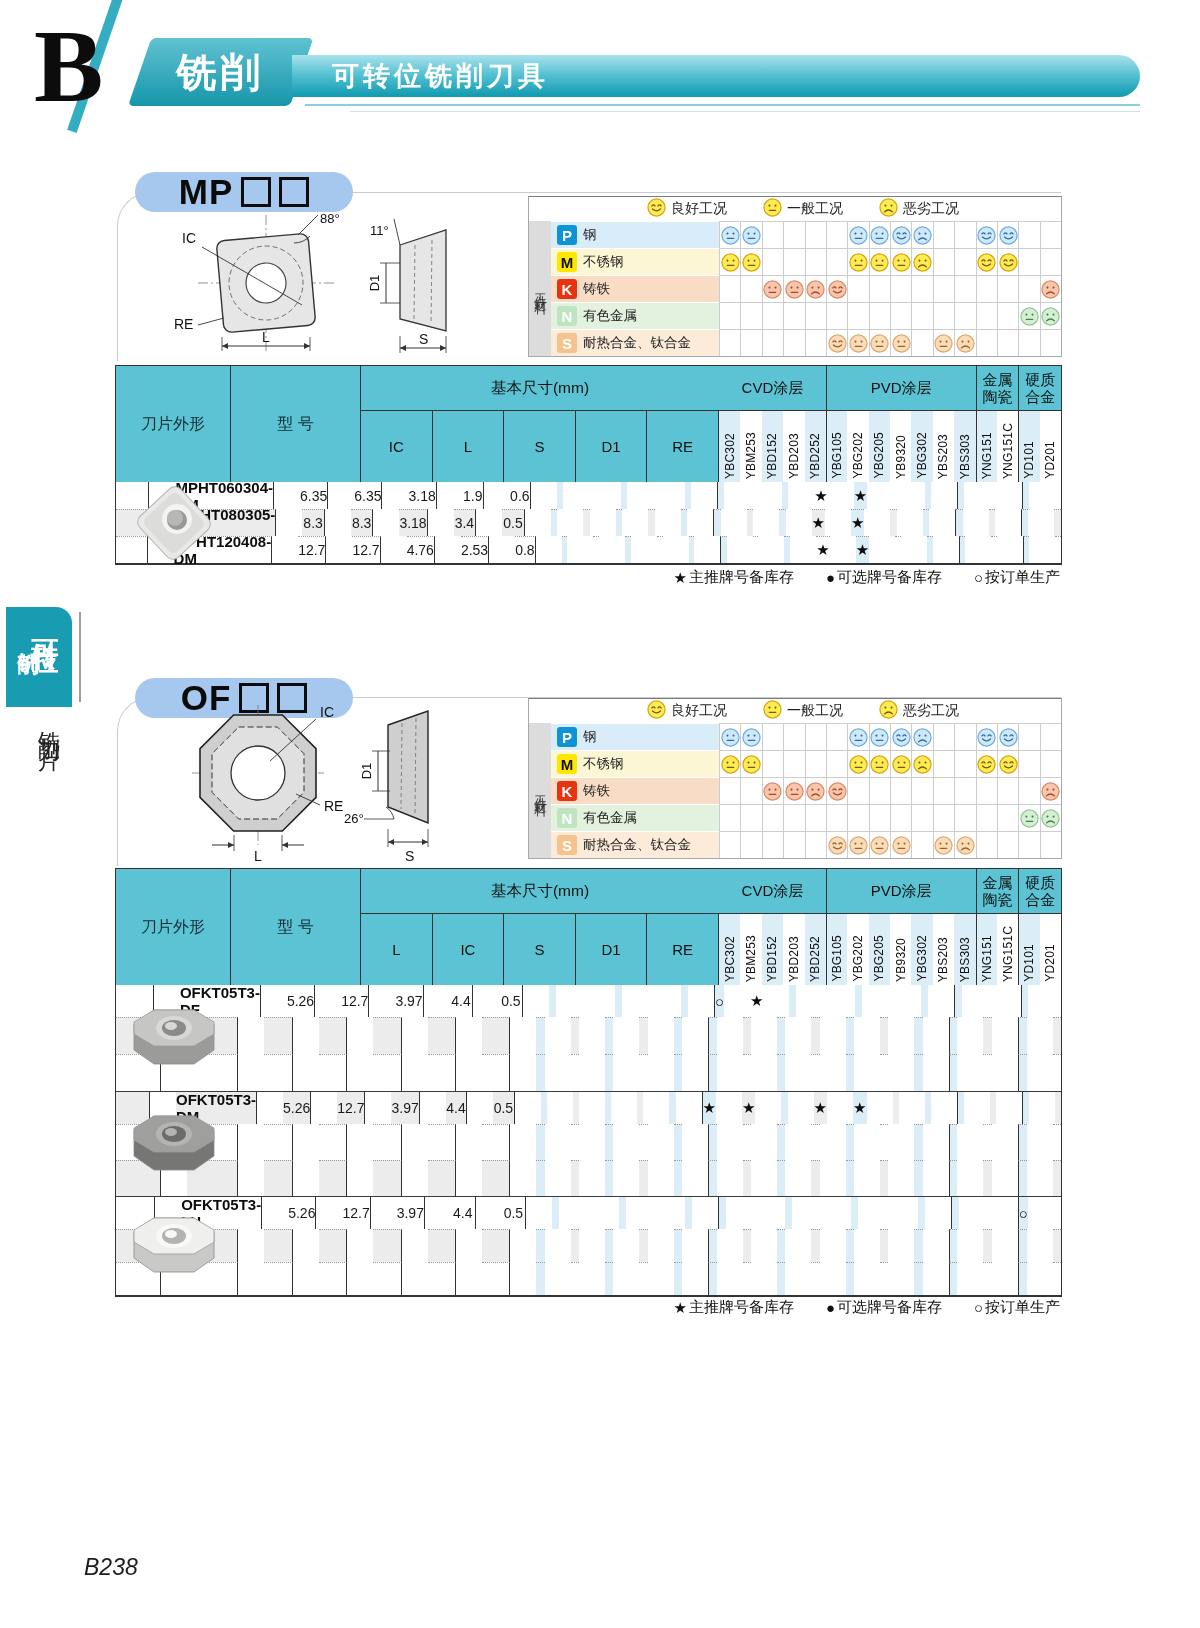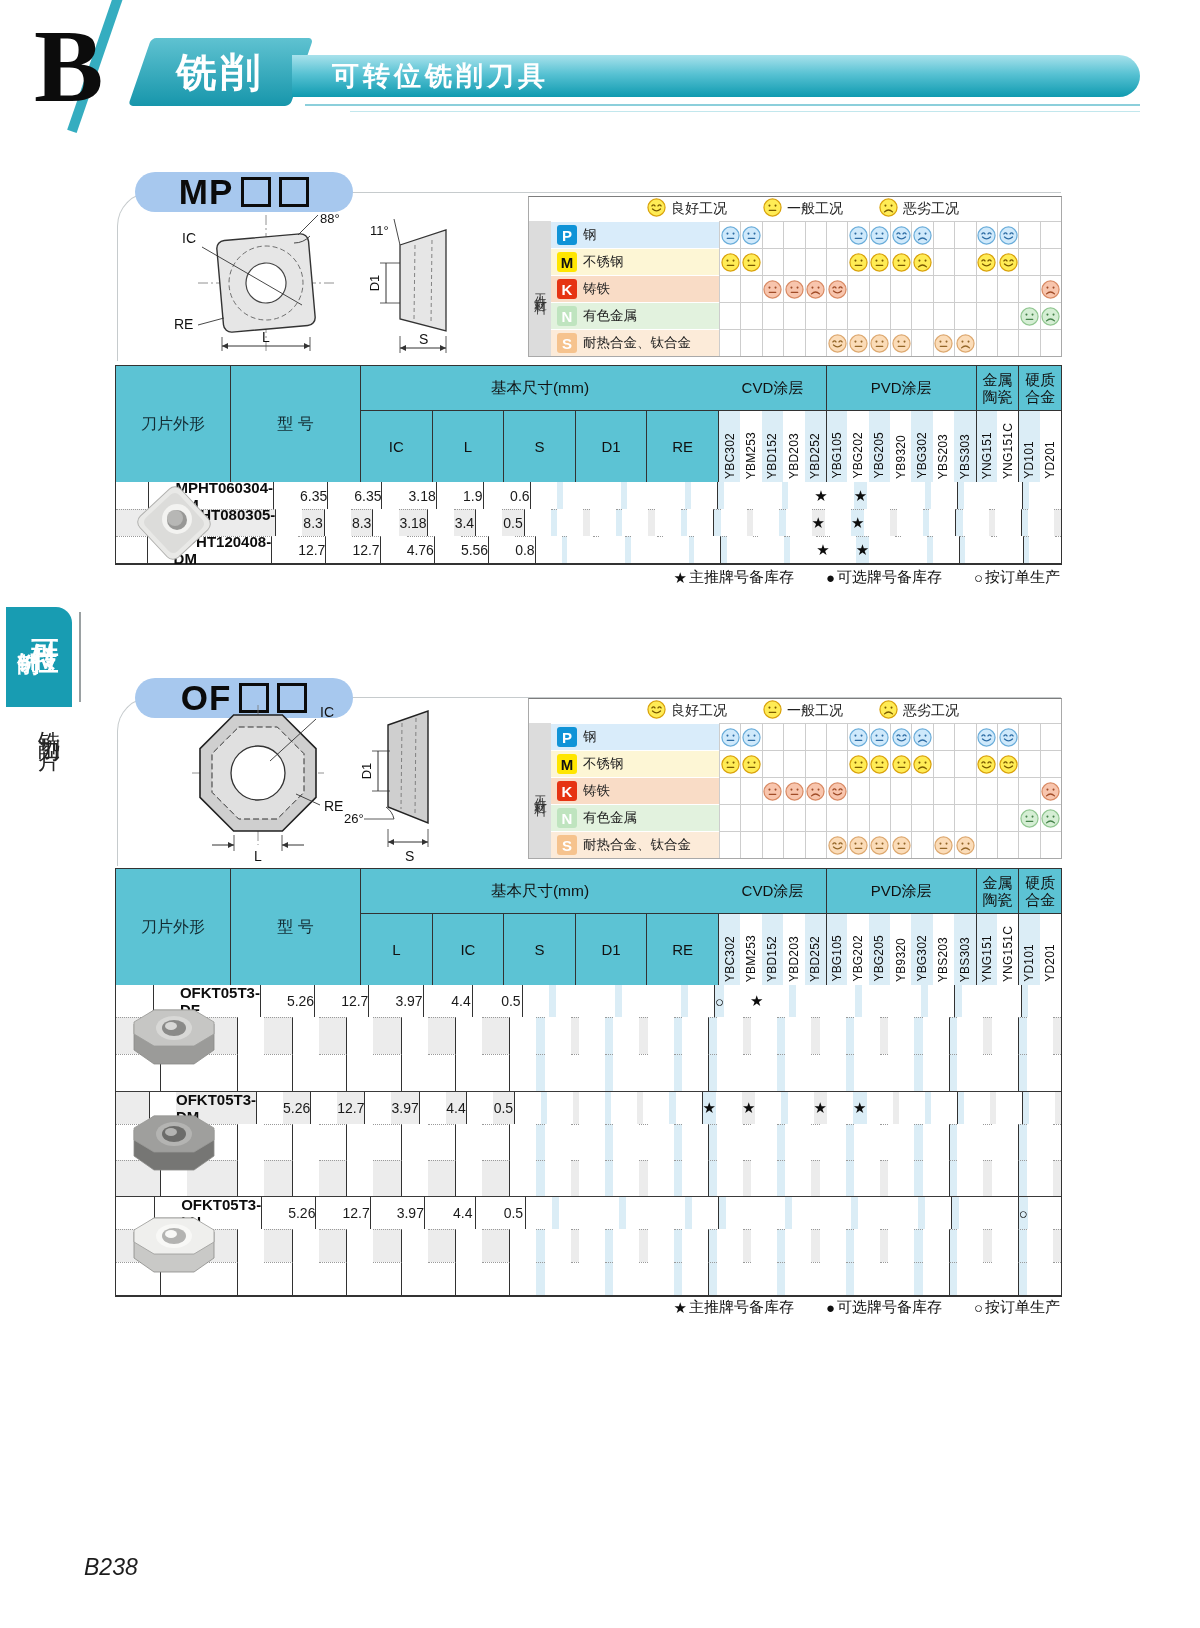--- a/index.html
+++ b/index.html
@@ -701,21 +701,21 @@
             <div class="dcell" style="width: 21.375px; background: rgb(236, 236, 236);"></div>
             <div class="dcell gb-left" style="width: 21.375px; background: rgb(219, 237, 246);"></div>
             <div class="dcell" style="width: 21.375px; background: rgb(236, 236, 236);"></div>
           </div>
           <div class="drow dotted-top" style="height: 27px;">
             <div class="dcell bord-r" style="width: 115px; background: rgb(255, 255, 255);"></div>
             <div class="dcell model bord-r" style="width: 130px; background: rgb(255, 255, 255);">MPHT120408-DM</div>
             <div class="dcell bord-r" style="width: 71.6px; background: rgb(255, 255, 255);">12.7</div>
             <div class="dcell bord-r" style="width: 71.6px; background: rgb(255, 255, 255);">12.7</div>
             <div class="dcell bord-r" style="width: 71.6px; background: rgb(255, 255, 255);">4.76</div>
-            <div class="dcell bord-r" style="width: 71.6px; background: rgb(255, 255, 255);">5.56</div>
+            <div class="dcell bord-r" style="width: 71.6px; background: rgb(255, 255, 255);">2.53</div>
             <div class="dcell bord-r" style="width: 71.6px; background: rgb(255, 255, 255);">0.8</div>
             <div class="dcell" style="width: 21.375px; background: rgb(219, 237, 246);"></div>
             <div class="dcell" style="width: 21.375px; background: rgb(255, 255, 255);"></div>
             <div class="dcell" style="width: 21.375px; background: rgb(219, 237, 246);"></div>
             <div class="dcell" style="width: 21.375px; background: rgb(255, 255, 255);"></div>
             <div class="dcell" style="width: 21.375px; background: rgb(219, 237, 246);"></div>
             <div class="dcell gb-left" style="width: 21.375px; background: rgb(219, 237, 246);"></div>
             <div class="dcell" style="width: 21.375px; background: rgb(255, 255, 255);"></div>
             <div class="dcell" style="width: 21.375px; background: rgb(219, 237, 246);"></div>
             <div class="dcell" style="width: 21.375px; background: rgb(255, 255, 255);">

